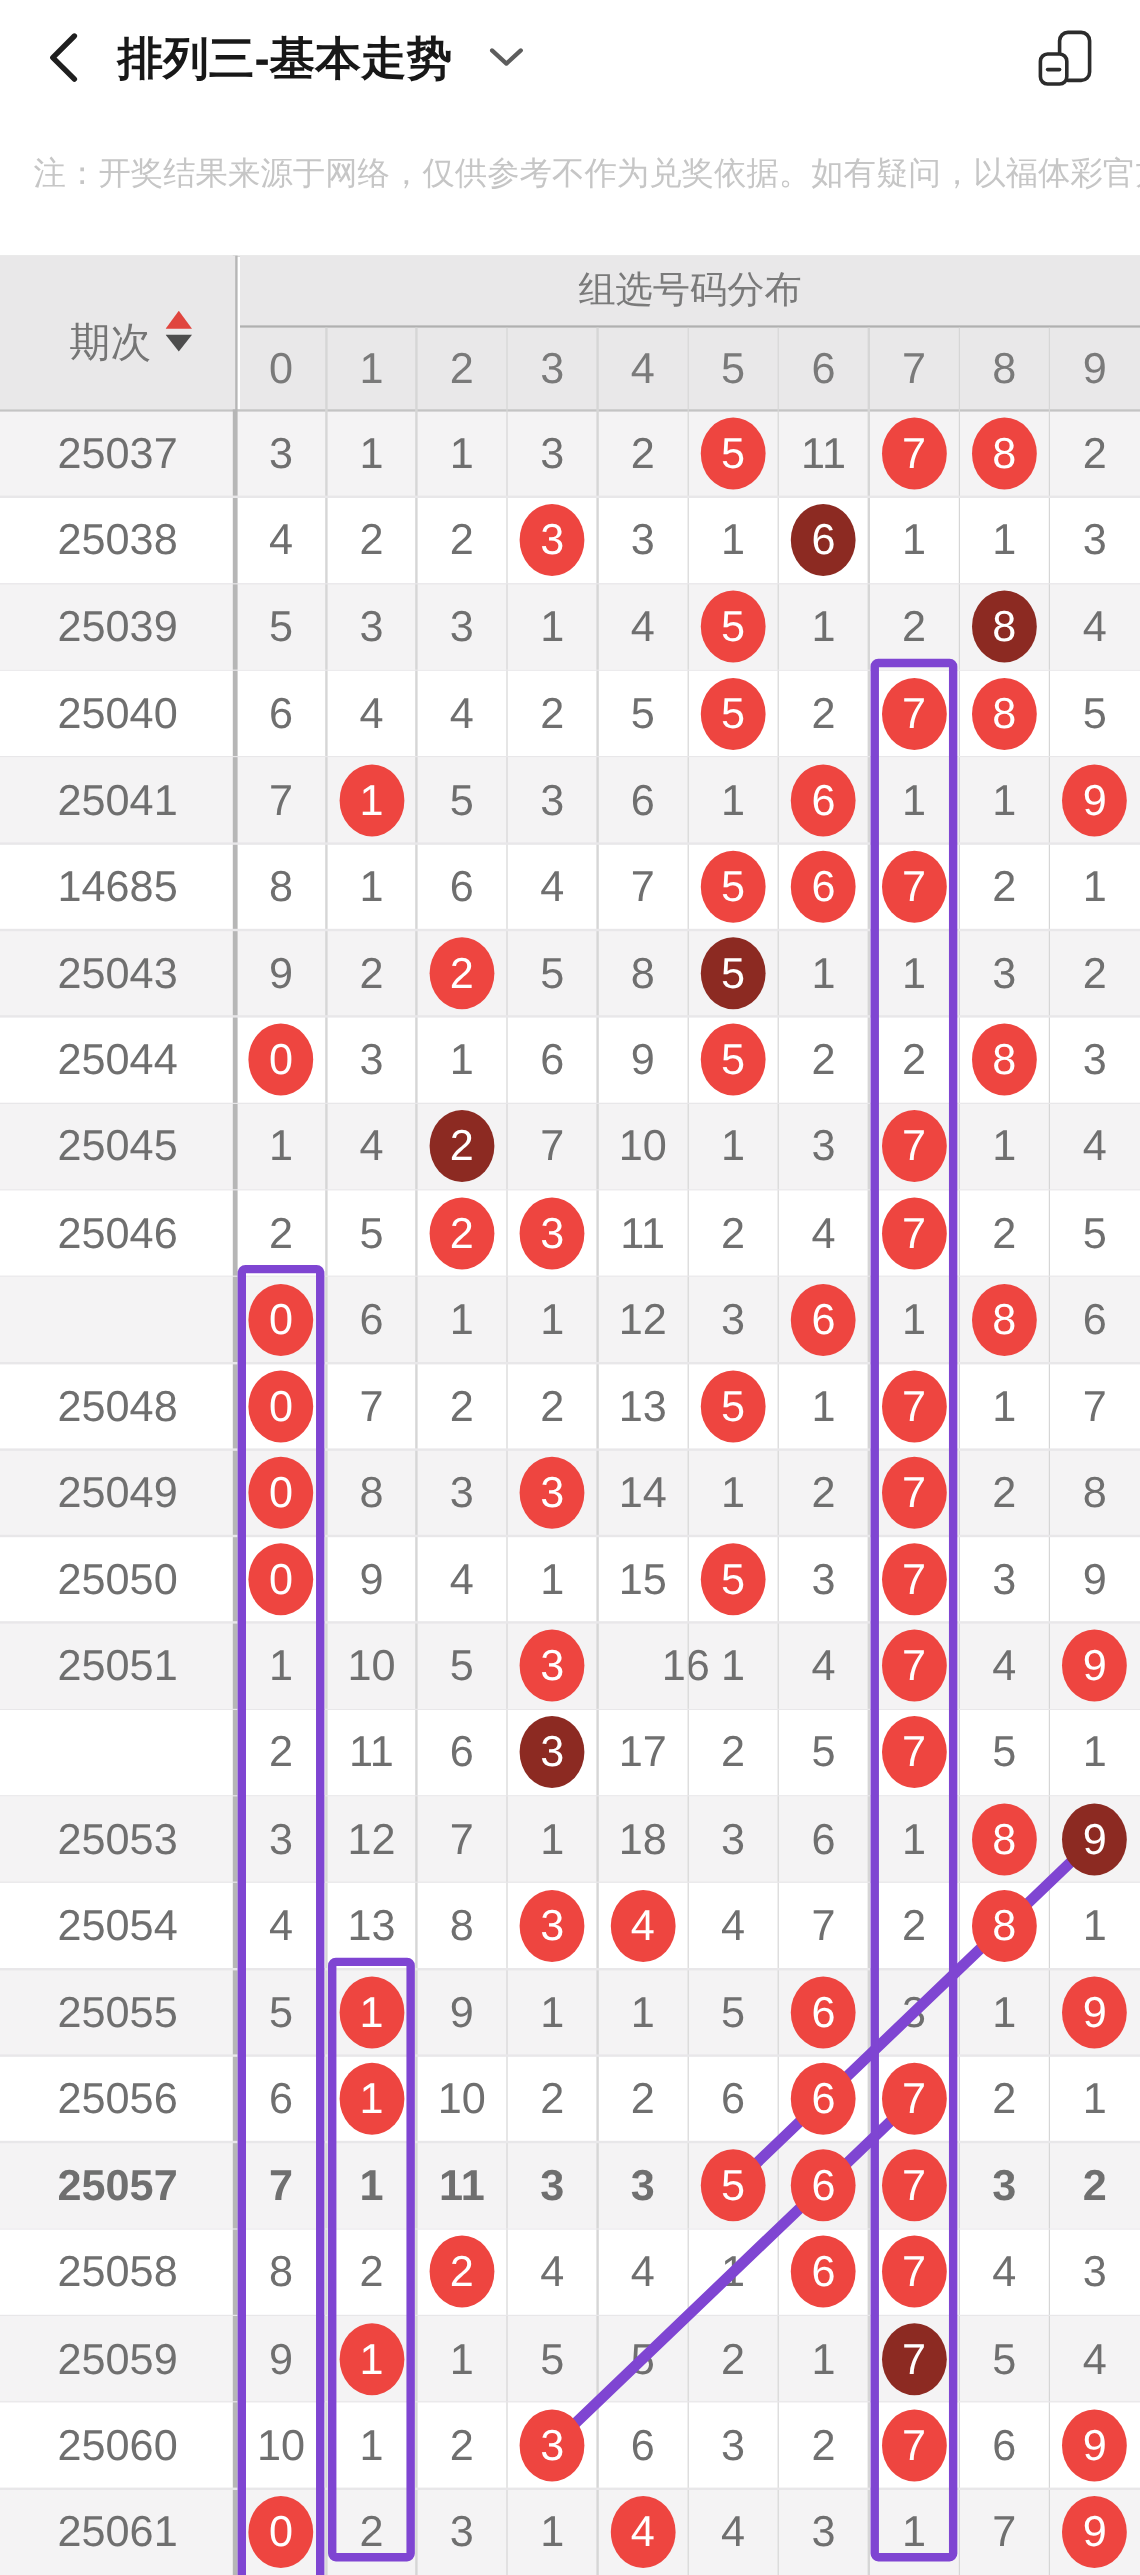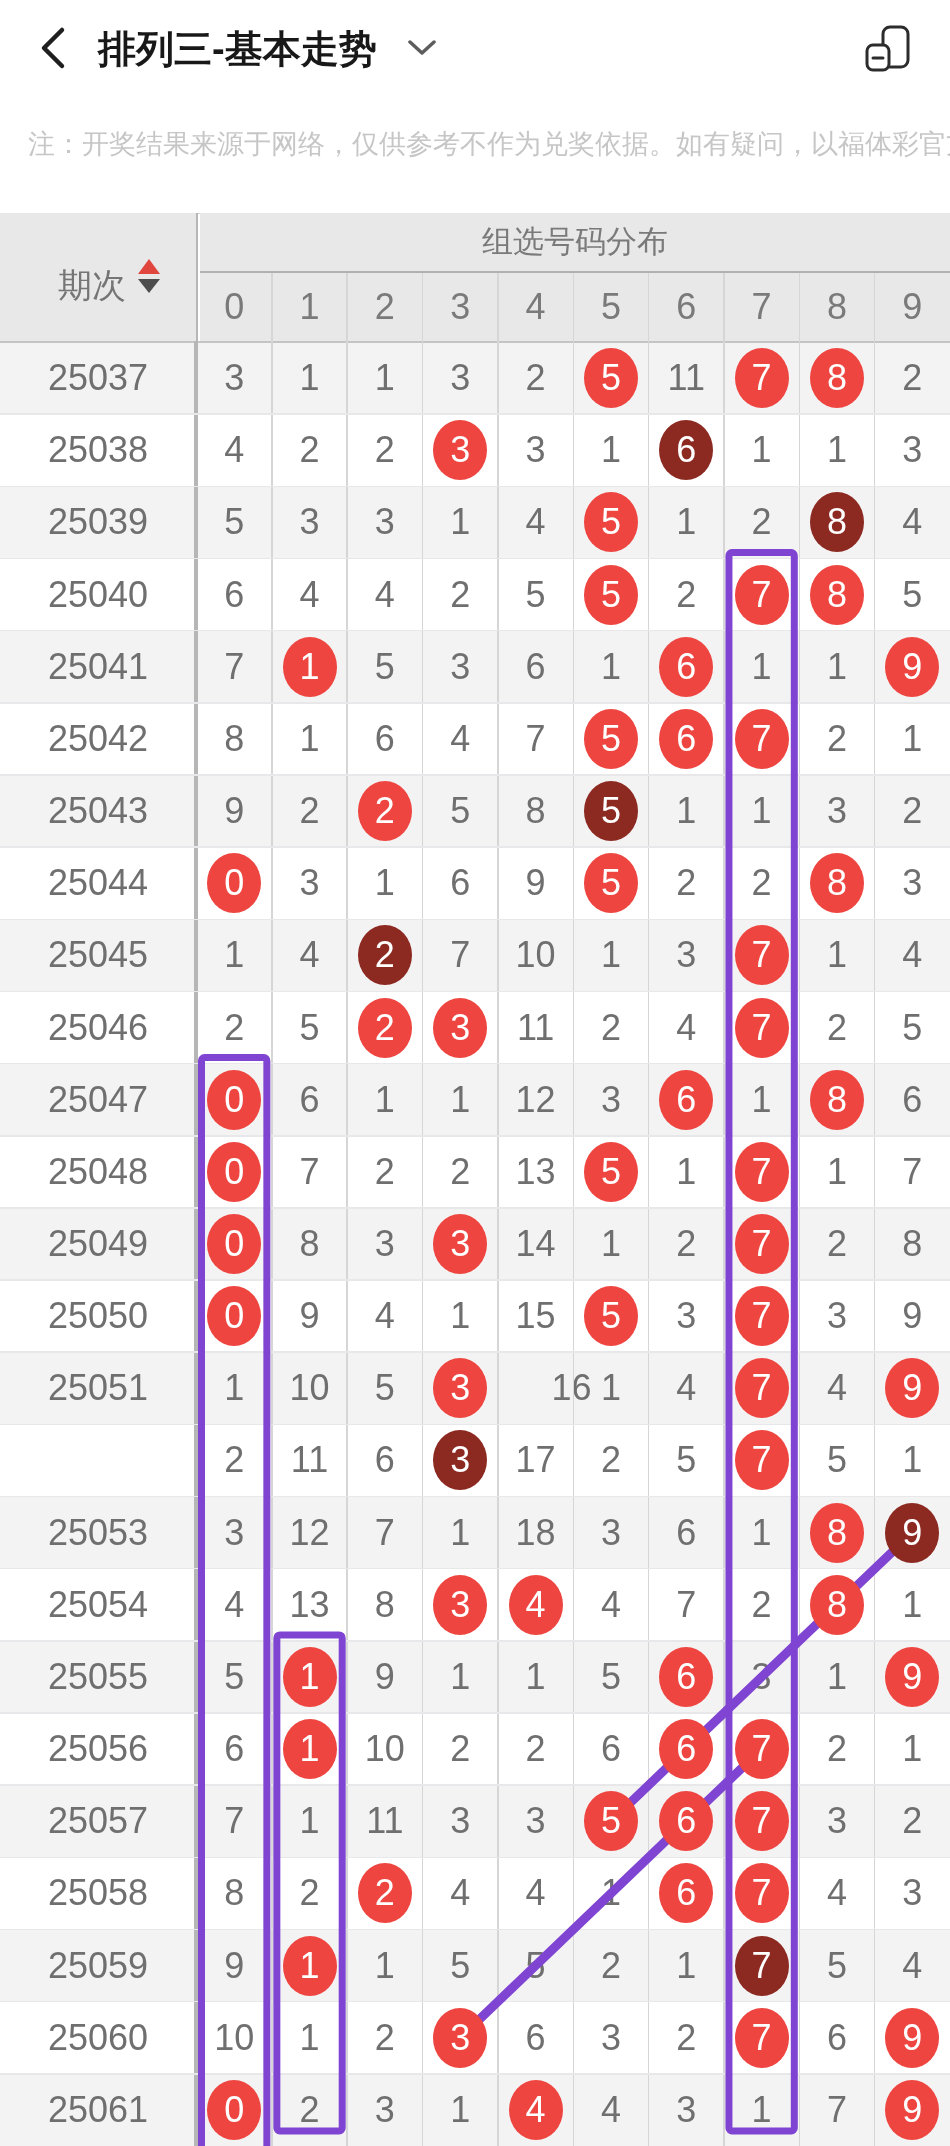--- a/index.html
+++ b/index.html
@@ -141,21 +141,21 @@
         <div class="vcell" style="left: 347.2px; width: 75.35px;">5</div>
         <div class="vcell" style="left: 422.55px; width: 75.35px;">3</div>
         <div class="vcell" style="left: 497.9px; width: 75.35px;">6</div>
         <div class="vcell" style="left: 573.25px; width: 75.35px;">1</div>
         <div class="vcell" style="left: 648.6px; width: 75.35px;">6</div>
         <div class="vcell" style="left: 723.95px; width: 75.35px;">1</div>
         <div class="vcell" style="left: 799.3px; width: 75.35px;">1</div>
         <div class="vcell" style="left: 874.65px; width: 75.35px;">9</div>
       </div>
       <div class="trow odd" style="top: 702.8px; height: 72.16px;">
-        <div class="pcell">25042</div>
+        <div class="pcell">14685</div>
         <div class="vcell" style="left: 196.5px; width: 75.35px;">8</div>
         <div class="vcell" style="left: 271.85px; width: 75.35px;">1</div>
         <div class="vcell" style="left: 347.2px; width: 75.35px;">6</div>
         <div class="vcell" style="left: 422.55px; width: 75.35px;">4</div>
         <div class="vcell" style="left: 497.9px; width: 75.35px;">7</div>
         <div class="vcell" style="left: 573.25px; width: 75.35px;">5</div>
         <div class="vcell" style="left: 648.6px; width: 75.35px;">6</div>
         <div class="vcell" style="left: 723.95px; width: 75.35px;">7</div>
         <div class="vcell" style="left: 799.3px; width: 75.35px;">2</div>
         <div class="vcell" style="left: 874.65px; width: 75.35px;">1</div>
@@ -206,21 +206,20 @@
         <div class="vcell" style="left: 347.2px; width: 75.35px;">2</div>
         <div class="vcell" style="left: 422.55px; width: 75.35px;">3</div>
         <div class="vcell" style="left: 497.9px; width: 75.35px;">11</div>
         <div class="vcell" style="left: 573.25px; width: 75.35px;">2</div>
         <div class="vcell" style="left: 648.6px; width: 75.35px;">4</div>
         <div class="vcell" style="left: 723.95px; width: 75.35px;">7</div>
         <div class="vcell" style="left: 799.3px; width: 75.35px;">2</div>
         <div class="vcell" style="left: 874.65px; width: 75.35px;">5</div>
       </div>
       <div class="trow" style="top: 1063.6px; height: 72.16px;">
-        <div class="pcell">25047</div>
         <div class="vcell" style="left: 196.5px; width: 75.35px;">0</div>
         <div class="vcell" style="left: 271.85px; width: 75.35px;">6</div>
         <div class="vcell" style="left: 347.2px; width: 75.35px;">1</div>
         <div class="vcell" style="left: 422.55px; width: 75.35px;">1</div>
         <div class="vcell" style="left: 497.9px; width: 75.35px;">12</div>
         <div class="vcell" style="left: 573.25px; width: 75.35px;">3</div>
         <div class="vcell" style="left: 648.6px; width: 75.35px;">6</div>
         <div class="vcell" style="left: 723.95px; width: 75.35px;">1</div>
         <div class="vcell" style="left: 799.3px; width: 75.35px;">8</div>
         <div class="vcell" style="left: 874.65px; width: 75.35px;">6</div>
@@ -334,21 +333,21 @@
         <div class="vcell" style="left: 271.85px; width: 75.35px;">1</div>
         <div class="vcell" style="left: 347.2px; width: 75.35px;">10</div>
         <div class="vcell" style="left: 422.55px; width: 75.35px;">2</div>
         <div class="vcell" style="left: 497.9px; width: 75.35px;">2</div>
         <div class="vcell" style="left: 573.25px; width: 75.35px;">6</div>
         <div class="vcell" style="left: 648.6px; width: 75.35px;">6</div>
         <div class="vcell" style="left: 723.95px; width: 75.35px;">7</div>
         <div class="vcell" style="left: 799.3px; width: 75.35px;">2</div>
         <div class="vcell" style="left: 874.65px; width: 75.35px;">1</div>
       </div>
-      <div class="trow" style="top: 1785.2px; height: 72.16px;">
+      <div class="trow" style="top: 1785.2px; height: 72.16px; font-weight: bold;">
         <div class="pcell">25057</div>
         <div class="vcell" style="left: 196.5px; width: 75.35px;">7</div>
         <div class="vcell" style="left: 271.85px; width: 75.35px;">1</div>
         <div class="vcell" style="left: 347.2px; width: 75.35px;">11</div>
         <div class="vcell" style="left: 422.55px; width: 75.35px;">3</div>
         <div class="vcell" style="left: 497.9px; width: 75.35px;">3</div>
         <div class="vcell" style="left: 573.25px; width: 75.35px;">5</div>
         <div class="vcell" style="left: 648.6px; width: 75.35px;">6</div>
         <div class="vcell" style="left: 723.95px; width: 75.35px;">7</div>
         <div class="vcell" style="left: 799.3px; width: 75.35px;">3</div>

